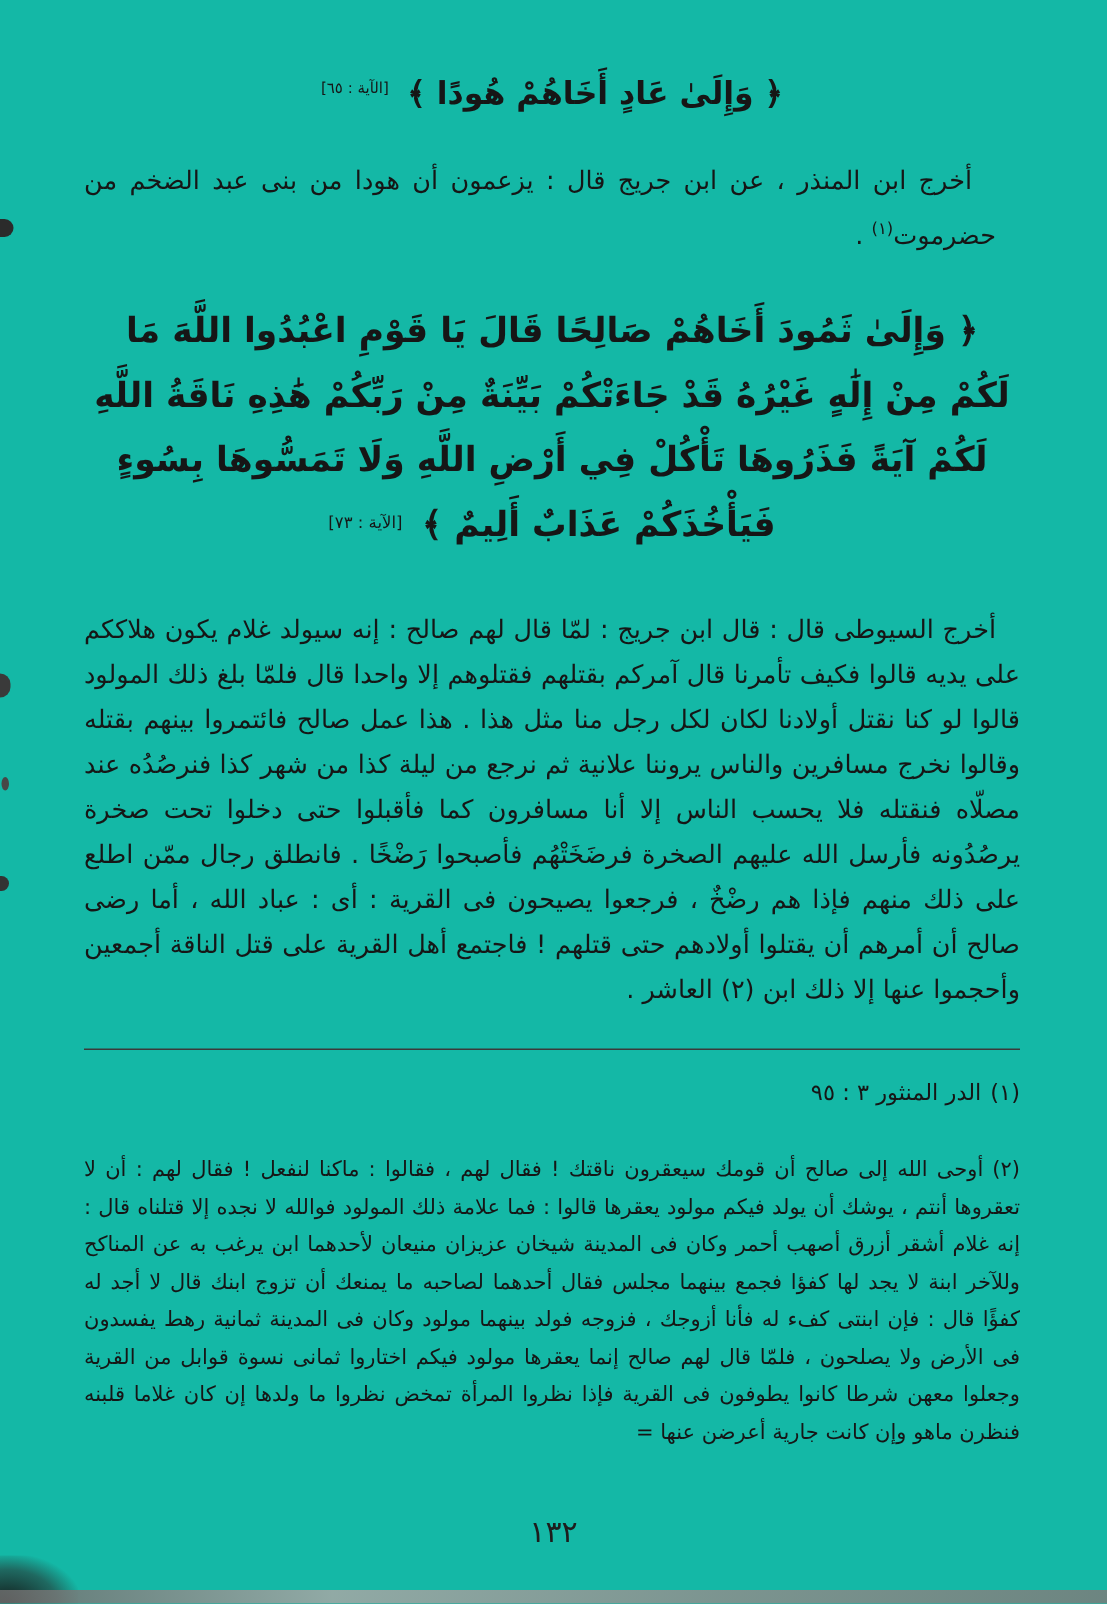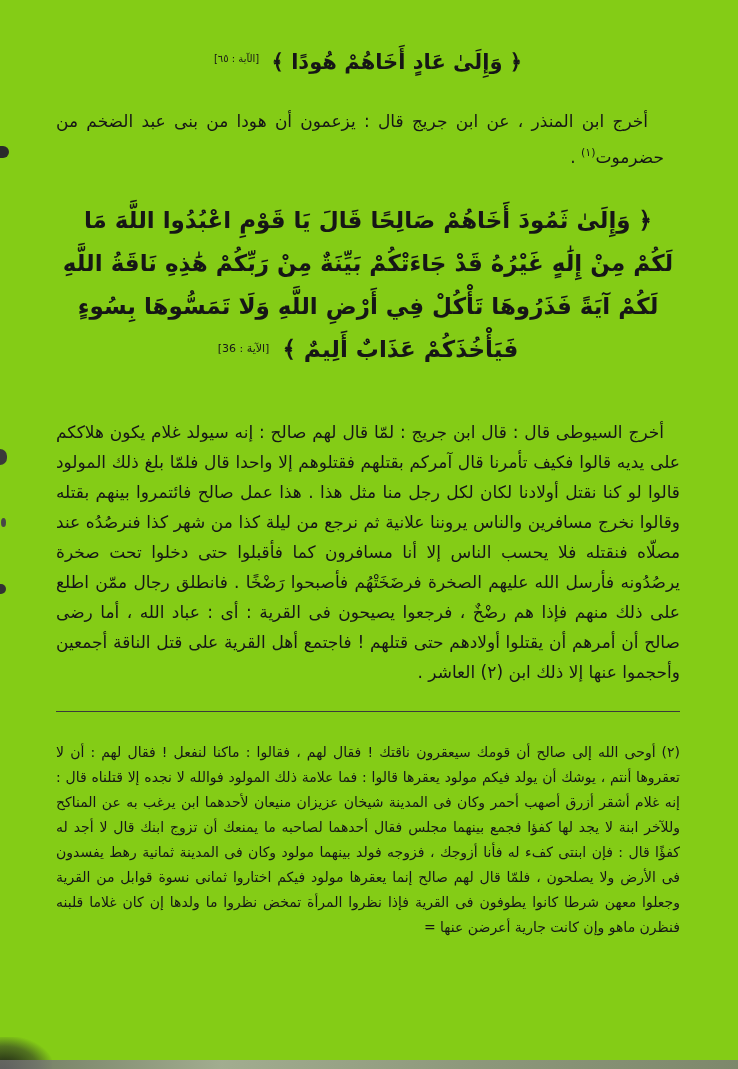--- a/index.html
+++ b/index.html
@@ -3,21 +3,21 @@
 <meta charset="utf-8">
 <style>
   html, body { margin: 0; padding: 0; }
   body { background: #888; }
 
   .page {
     position: relative;
     width: 738px;
     height: 1069px;
     margin: 0 auto;
-    background: #84cc16;
+    background: #14b8a6;
     overflow: hidden;
     direction: rtl;
     color: #161616;
     font-family: "DejaVu Sans", "Liberation Sans", sans-serif;
   }
 
   .content { padding: 50px 58px 0 56px; }
 
   
   .verse-header {
@@ -57,21 +57,21 @@
   .quran .ref {
     font-size: 11px;
     font-weight: normal;
     position: relative;
     top: -5px;
     margin-right: 5px;
   }
 
   
   .narration {
-    margin: 42px 0 0 0;
+    margin: 30px 0 0 0;
     font-size: 17px;
     line-height: 30px;
     text-align: justify;
     text-indent: 16px;
   }
 
   
   .fn-divider {
     margin: 24px 0 0 0;
     border: none;
@@ -123,32 +123,34 @@
 
     <div class="verse-header">
       <span class="verse-text">﴿ وَإِلَىٰ عَادٍ أَخَاهُمْ هُودًا ﴾</span>
       <span class="ref">[الآية : ٦٥]</span>
     </div>
 
     <p class="intro"><span>أخرج ابن المنذر ، عن ابن جريج قال : يزعمون أن هودا من بنى عبد الضخم من حضرموت</span><sup class="fn">(١)</sup><span> .</span></p>
 
     <div class="quran">
       <span class="verse-text">﴿ وَإِلَىٰ ثَمُودَ أَخَاهُمْ صَالِحًا قَالَ يَا قَوْمِ اعْبُدُوا اللَّهَ مَا لَكُمْ مِنْ إِلَٰهٍ غَيْرُهُ قَدْ جَاءَتْكُمْ بَيِّنَةٌ مِنْ رَبِّكُمْ هَٰذِهِ نَاقَةُ اللَّهِ لَكُمْ آيَةً فَذَرُوهَا تَأْكُلْ فِي أَرْضِ اللَّهِ وَلَا تَمَسُّوهَا بِسُوءٍ فَيَأْخُذَكُمْ عَذَابٌ أَلِيمٌ ﴾</span>
-      <span class="ref">[الآية : 36]</span>
+      <span class="ref">[الآية : ٧٣]</span>
     </div>
 
     <p class="narration">أخرج السيوطى قال : قال ابن جريج : لمّا قال لهم صالح : إنه سيولد غلام يكون هلاككم على يديه قالوا فكيف تأمرنا قال آمركم بقتلهم فقتلوهم إلا واحدا قال فلمّا بلغ ذلك المولود قالوا لو كنا نقتل أولادنا لكان لكل رجل منا مثل هذا . هذا عمل صالح فائتمروا بينهم بقتله وقالوا نخرج مسافرين والناس يروننا علانية ثم نرجع من ليلة كذا من شهر كذا فنرصُدُه عند مصلّاه فنقتله فلا يحسب الناس إلا أنا مسافرون كما فأقبلوا حتى دخلوا تحت صخرة يرصُدُونه فأرسل الله عليهم الصخرة فرضَخَتْهُم فأصبحوا رَضْخًا . فانطلق رجال ممّن اطلع على ذلك منهم فإذا هم رضْخٌ ، فرجعوا يصيحون فى القرية : أى : عباد الله ، أما رضى صالح أن أمرهم أن يقتلوا أولادهم حتى قتلهم ! فاجتمع أهل القرية على قتل الناقة أجمعين وأحجموا عنها إلا ذلك ابن (٢) العاشر .</p>
 
     <hr class="fn-divider">
 
+    <p class="footnote-1"><span class="fn-marker">(١)</span><span>الدر المنثور ٣ : ٩٥</span></p>
 
     <p class="footnote-2"><span class="fn-marker">(٢)</span><span>أوحى الله إلى صالح أن قومك سيعقرون ناقتك ! فقال لهم ، فقالوا : ماكنا لنفعل ! فقال لهم : أن لا تعقروها أنتم ، يوشك أن يولد فيكم مولود يعقرها قالوا : فما علامة ذلك المولود فوالله لا نجده إلا قتلناه قال : إنه غلام أشقر أزرق أصهب أحمر وكان فى المدينة شيخان عزيزان منيعان لأحدهما ابن يرغب به عن المناكح وللآخر ابنة لا يجد لها كفؤا فجمع بينهما مجلس فقال أحدهما لصاحبه ما يمنعك أن تزوج ابنك قال لا أجد له كفؤًا قال : فإن ابنتى كفء له فأنا أزوجك ، فزوجه فولد بينهما مولود وكان فى المدينة ثمانية رهط يفسدون فى الأرض ولا يصلحون ، فلمّا قال لهم صالح إنما يعقرها مولود فيكم اختاروا ثمانى نسوة قوابل من القرية وجعلوا معهن شرطا كانوا يطوفون فى القرية فإذا نظروا المرأة تمخض نظروا ما ولدها إن كان غلاما قلبنه فنظرن ماهو وإن كانت جارية أعرضن عنها =</span></p>
 
   </div>
 
+  <div class="page-number">١٣٢</div>
 
   <div class="artifact a-edge-1"></div>
   <div class="artifact a-edge-2"></div>
   <div class="artifact a-edge-3"></div>
   <div class="artifact a-edge-4"></div>
   <div class="artifact a-corner-bl"></div>
   <div class="artifact a-bottom-band"></div>
 </div>
 
 </body></html>

